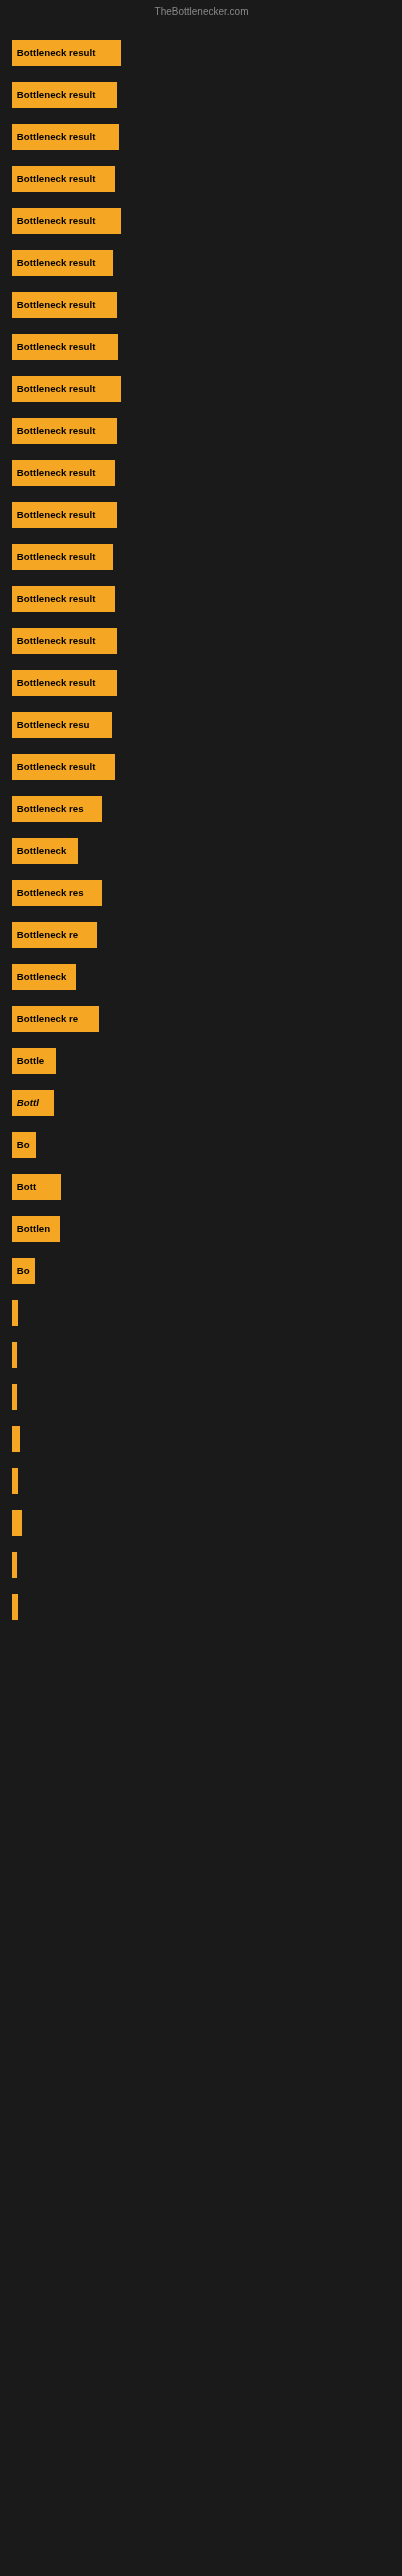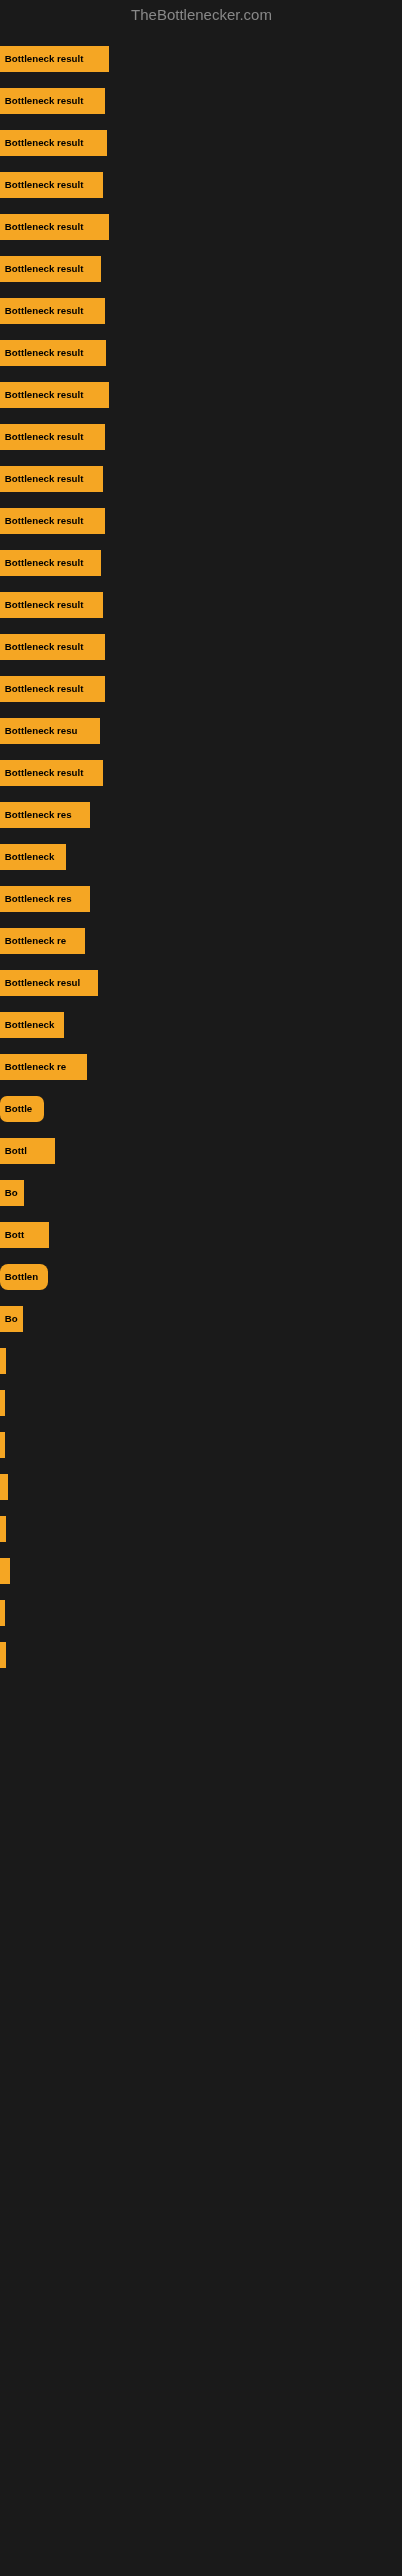--- a/index.html
+++ b/index.html
@@ -10,26 +10,26 @@
     body {
       width: 403px;
       min-height: 2576px;
       background-color: #1a1a1a;
       font-family: Arial, sans-serif;
       position: relative;
     }
     .site-title {
       text-align: center;
       color: #888;
-      font-size: 15px;
+      font-size: 10px;
       padding: 6.4px 0;
       background-color: #1a1a1a;
     }
     .bars-container {
-      padding: 8px 0;
+      padding: 8px 12px;
     }
     .bar-row {
       display: flex;
       align-items: center;
       margin-bottom: 0px;
       height: 42px;
       position: relative;
     }
     .bar {
       height: 26px;
@@ -113,42 +113,39 @@
     <div class="bar-row">
       <div class="bar" style="width: 66px;">Bottleneck</div>
     </div>
     <div class="bar-row">
       <div class="bar" style="width: 90px;">Bottleneck res</div>
     </div>
     <div class="bar-row">
       <div class="bar" style="width: 85px;">Bottleneck re</div>
     </div>
     <div class="bar-row">
-      <div class="bar" style="width: 98px;">Bottleneck resul</div>
-    </div>
-    <div class="bar-row">
       <div class="bar" style="width: 64px;">Bottleneck</div>
     </div>
     <div class="bar-row">
       <div class="bar" style="width: 87px;">Bottleneck re</div>
     </div>
     <div class="bar-row">
-      <div class="bar" style="width: 44px; border-radius: 7px;">Bottle</div>
+      <div class="bar" style="width: 44px;">Bottle</div>
     </div>
     <div class="bar-row">
-      <div class="bar" style="width: 55px;">Bottl</div>
+      <div class="bar" style="width: 42px; font-style: italic;">Bottl</div>
     </div>
     <div class="bar-row">
       <div class="bar" style="width: 24px;">Bo</div>
     </div>
     <div class="bar-row">
       <div class="bar" style="width: 49px;">Bott</div>
     </div>
     <div class="bar-row">
-      <div class="bar" style="width: 48px; border-radius: 8px;">Bottlen</div>
+      <div class="bar" style="width: 48px;">Bottlen</div>
     </div>
     <div class="bar-row">
       <div class="bar" style="width: 22.5px;">Bo</div>
     </div>
     <div class="bar-row">
       <div class="bar" style="width: 6.4px;"></div>
     </div>
     <div class="bar-row">
       <div class="bar" style="width: 4.8px;"></div>
     </div>

